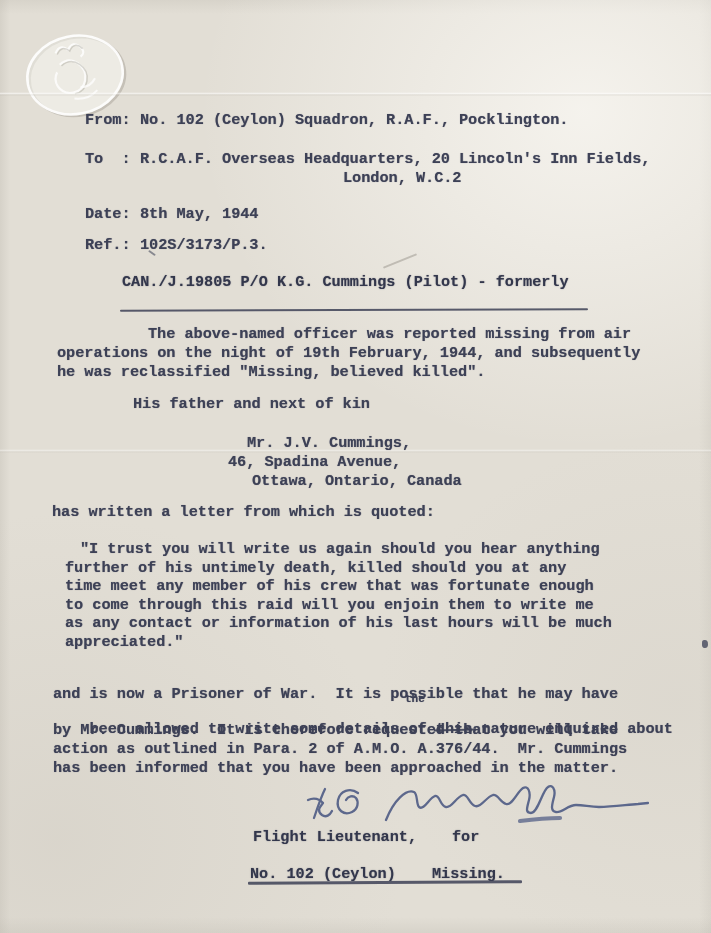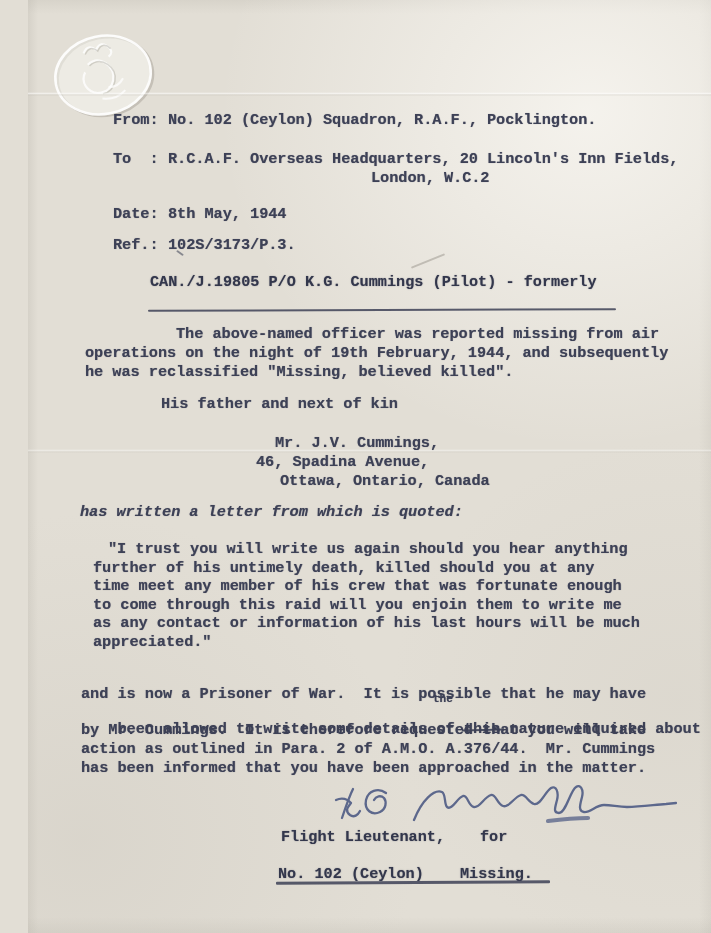--- a/index.html
+++ b/index.html
@@ -12,21 +12,20 @@
     position:absolute;inset:0;
     background:
       radial-gradient(90% 60% at 82% 12%, rgba(248,246,241,0.85) 0%, rgba(248,246,241,0) 60%),
       radial-gradient(70% 50% at 8% 90%, rgba(198,193,183,0.30) 0%, rgba(198,193,183,0) 70%),
       radial-gradient(60% 40% at 95% 75%, rgba(205,200,190,0.25) 0%, rgba(205,200,190,0) 70%),
       linear-gradient(180deg, rgba(188,184,174,0.28) 0px, rgba(188,184,174,0) 14px),
       linear-gradient(90deg, rgba(185,181,171,0.30) 0px, rgba(185,181,171,0) 10px),
       linear-gradient(270deg, rgba(185,181,171,0.22) 0px, rgba(185,181,171,0) 12px),
       linear-gradient(0deg, rgba(182,178,168,0.25) 0px, rgba(182,178,168,0) 16px),
       #e2ded5;
-    margin-left: 28px;
   }
   
   .crease{position:absolute;left:0;width:100%;height:4px;pointer-events:none;
     background:linear-gradient(180deg, rgba(255,255,255,0) 0%, rgba(255,255,255,0.55) 40%, rgba(170,165,155,0.22) 75%, rgba(255,255,255,0) 100%);}
   
   .tl{
     position:absolute;white-space:pre;
     font-size:15.2px;line-height:17px;font-weight:700;
     color:#3d4156;
     text-shadow:0 0 1px rgba(61,65,86,0.45), 0.4px 0.4px 0 rgba(61,65,86,0.25);
@@ -78,21 +77,21 @@
   <div class="tl" style="left:148px;top:326px;">The above-named officer was reported missing from air</div>
   <div class="tl" style="left:57px;top:345px;">operations on the night of 19th February, 1944, and subsequently</div>
   <div class="tl" style="left:57px;top:364px;">he was reclassified "Missing, believed killed".</div>
 
   <div class="tl" style="left:133px;top:396px;">His father and next of kin</div>
 
   <div class="tl" style="left:212px;top:435px;padding-left:35px;">Mr. J.V. Cummings,</div>
   <div class="tl" style="left:228px;top:454px;">46, Spadina Avenue,</div>
   <div class="tl" style="left:252px;top:473px;">Ottawa, Ontario, Canada</div>
 
-  <div class="tl" style="left:52px;top:504px;font-style:italic;">has written a letter from which is quoted:</div>
+  <div class="tl" style="left:52px;top:504px;">has written a letter from which is quoted:</div>
 
   <div class="tl" style="left:80px;top:541px;">"I trust you will write us again should you hear anything</div>
   <div class="tl" style="left:65px;top:560px;">further of his untimely death, killed should you at any</div>
   <div class="tl" style="left:65px;top:578px;">time meet any member of his crew that was fortunate enough</div>
   <div class="tl" style="left:65px;top:597px;">to come through this raid will you enjoin them to write me</div>
   <div class="tl" style="left:65px;top:615px;">as any contact or information of his last hours will be much</div>
   <div class="tl" style="left:65px;top:634px;">appreciated."</div>
 
   <div class="tl" style="left:53px;top:686px;">and is now a Prisoner of War.  It is possible that he may have</div>
   <div class="tl" style="left:53px;top:704px;">

